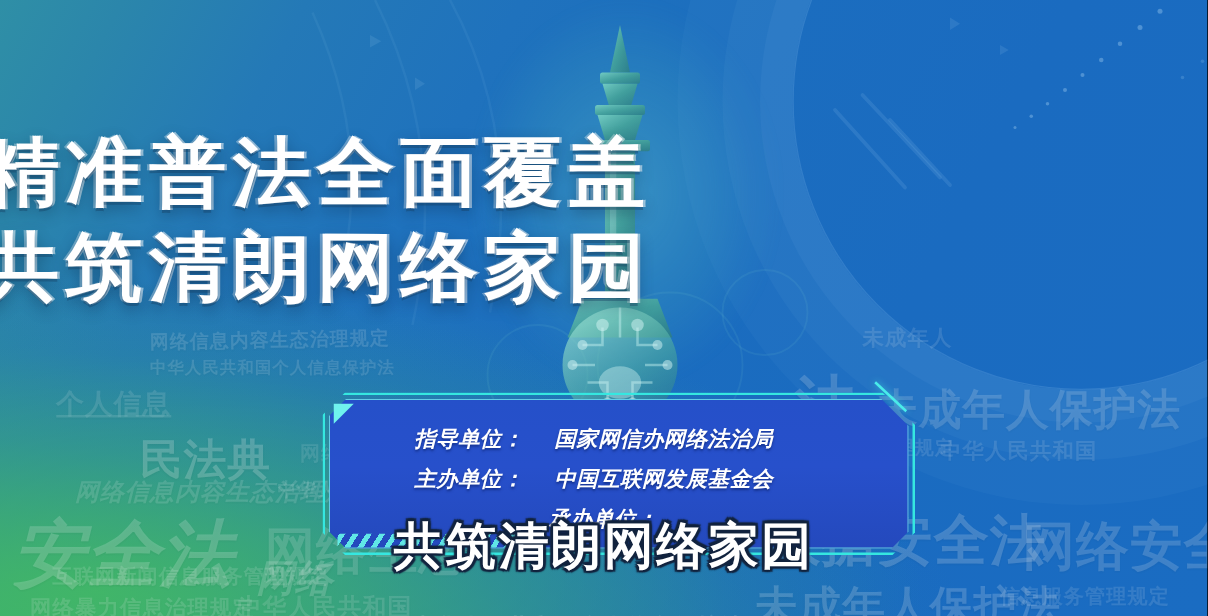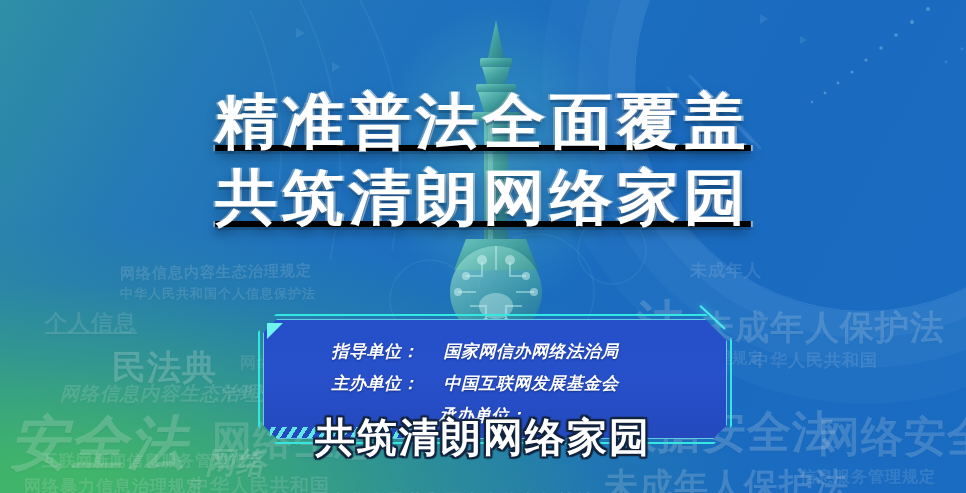--- a/index.html
+++ b/index.html
@@ -111,23 +111,22 @@
     font-weight: bold;
     letter-spacing: 1px;
     text-shadow: 0 1px 2px rgba(0,0,0,0.10);
     font-family: "DejaVu Sans", "Liberation Sans", sans-serif;
   }
 
   
   .title-wrap {
     position: absolute;
     left: 0; right: 0;
-    top: 83px;
-    text-align: center;
-    text-decoration: underline;
+    top: 100px;
+    text-align: left;
   }
   .title-line {
     font-size: 60px;
     line-height: 76px;
     font-weight: bold;
     color: #ffffff;
     letter-spacing: 5px;
     font-family: "DejaVu Sans", "Liberation Sans", sans-serif;
     text-shadow:
       0 3px 0 rgba(20,60,95,0.38),

